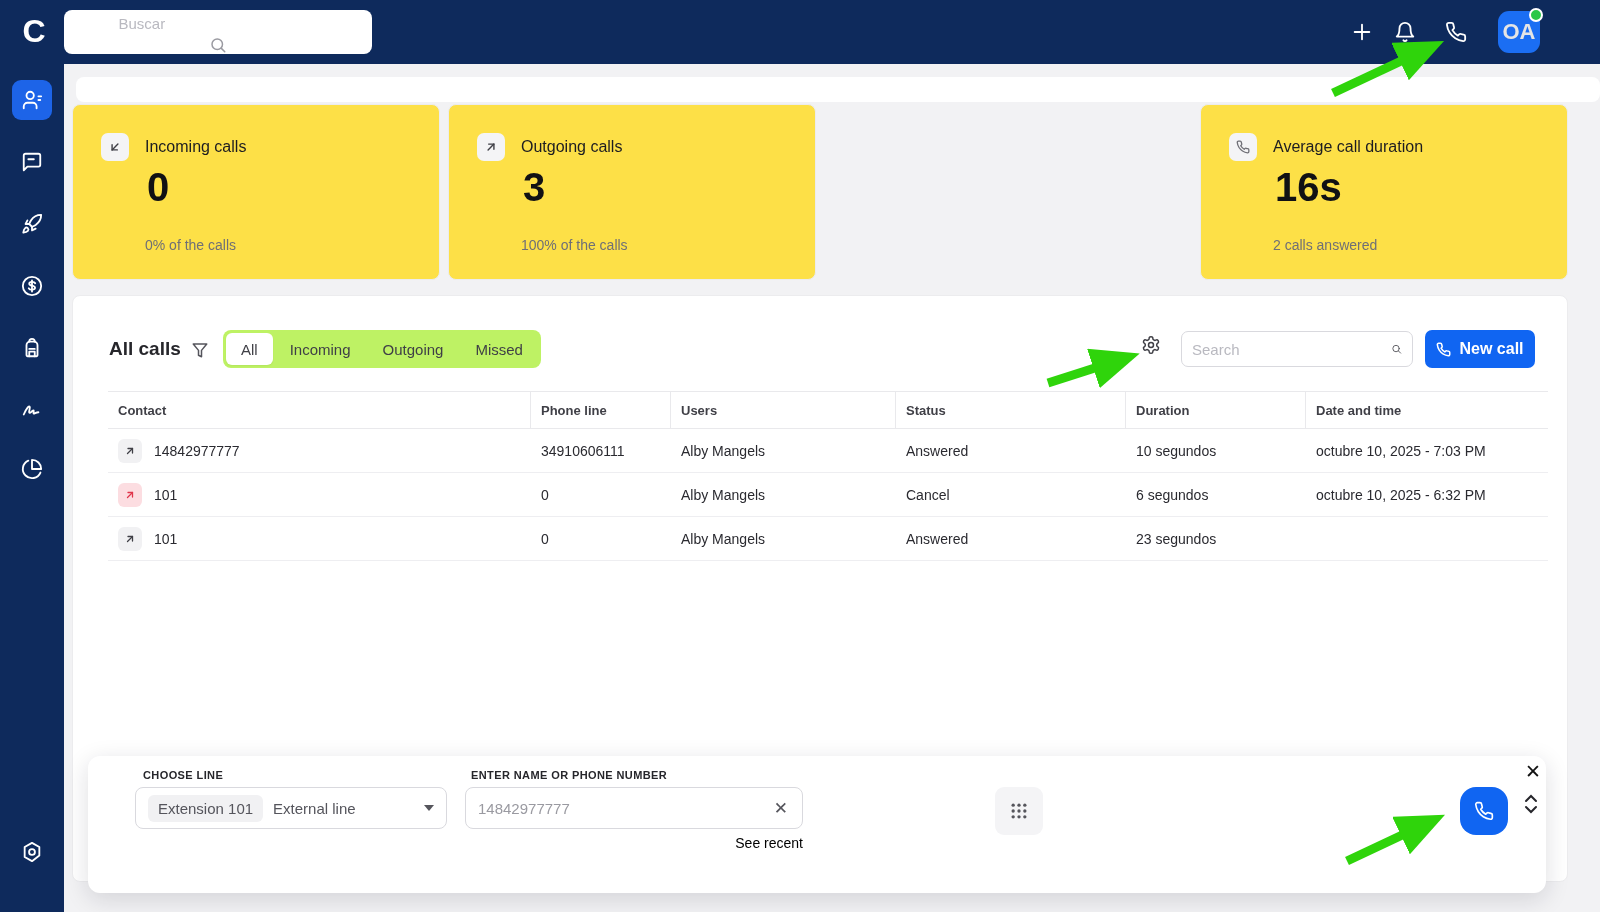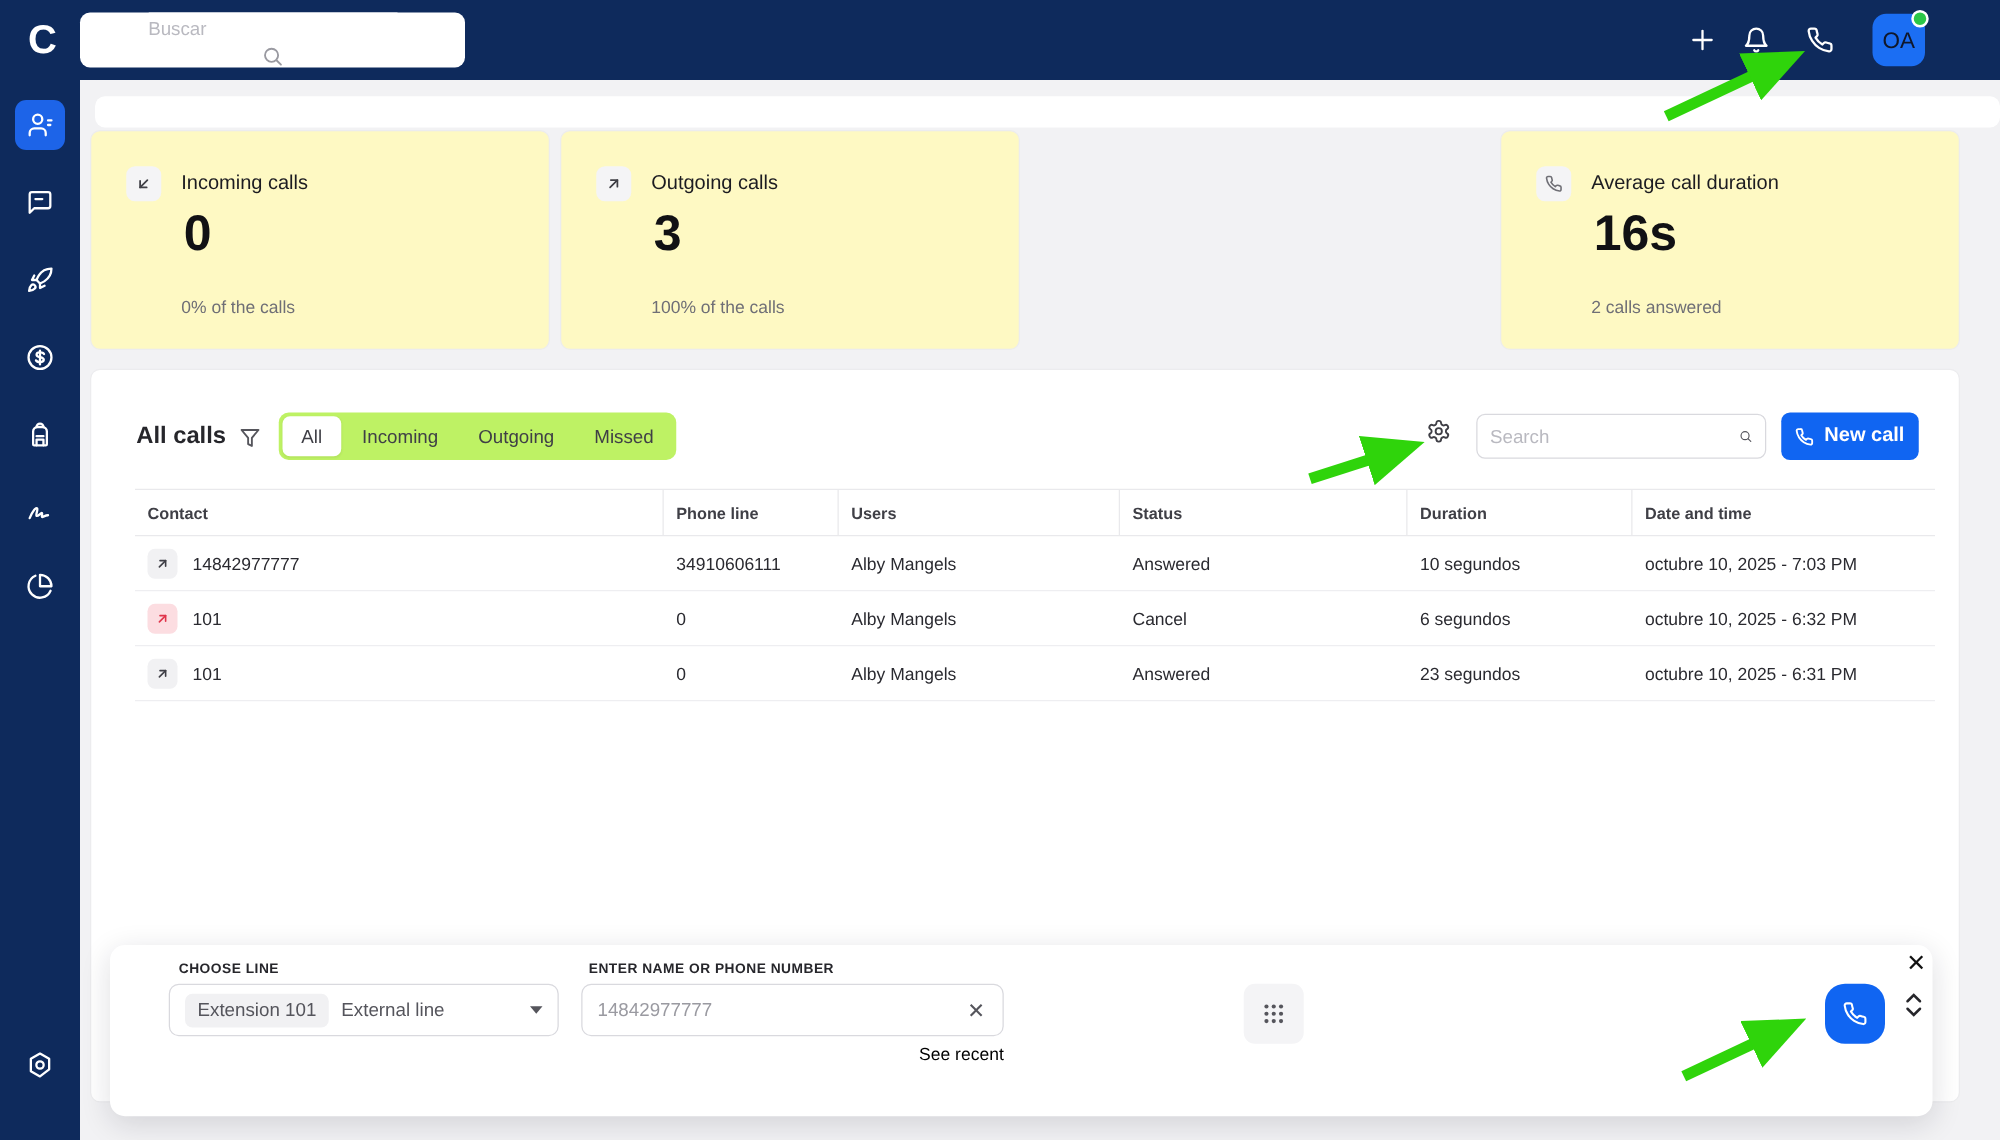--- a/index.html
+++ b/index.html
@@ -12,40 +12,40 @@
     font-size:32px; font-weight:800; line-height:34px; text-align:center; }
   .topbar-search { position:absolute; left:64px; top:10px; width:308px; height:44px; background:#fff;
     border-radius:8px; display:flex; align-items:center; padding:0 14px;flex-direction:column; }
   .topbar-search input { flex:1; border:0; outline:none; font-size:15px; color:#26262b;
     font-family:"Liberation Sans",sans-serif; }
   .topbar-search input::placeholder { color:#b9b9c0; }
   .icon-btn { position:absolute; top:16px; width:32px; height:32px; display:flex; align-items:center;
     justify-content:center; cursor:pointer; }
   .icon-btn svg { stroke:#fff; }
   .avatar { position:absolute; left:1498px; top:11px; width:42px; height:42px; background:#1b6ef3;
-    border-radius:11px; color:#0f172a; font-weight:400; font-size:18px; display:flex; align-items:center;
+    border-radius:11px; color:#e5e5e5; font-weight:700; font-size:22px; display:flex; align-items:center;
     justify-content:center; }
   .avatar .dot { position:absolute; right:-3px; top:-3px; width:14px; height:14px; border-radius:50%;
     background:#2bc748; border:2px solid #fff; }
 
   
   .sidebar { position:absolute; left:0; top:64px; width:64px; height:848px; background:#0e2a5c; z-index:4; }
   .side-item { position:absolute; left:12px; width:40px; height:40px; border-radius:9px; display:flex;
     align-items:center; justify-content:center; cursor:pointer; }
   .side-item svg { stroke:#fff; }
   .side-item.active { background:#1d64e8; }
 
   
   .main { position:absolute; left:64px; top:64px; width:1536px; height:848px; background:#f2f2f4;
     border-top-left-radius:14px; }
   .banner-strip { position:absolute; left:12px; top:13px; width:1524px; height:25px; background:#fff;
     border-radius:8px; }
 
   
-  .card { position:absolute; top:40px; width:368px; height:176px; background:#fef9c3; border:1px solid #ececee;
+  .card { position:absolute; top:40px; width:368px; height:176px; background:#fde047; border:1px solid #ececee;
     border-radius:8px; }
   .card .chip { position:absolute; left:28px; top:28px; width:28px; height:28px; border-radius:7px;
     background:#f4f4f6; display:flex; align-items:center; justify-content:center; }
   .card .chip.red { background:#fbdfe3; }
   .card .title { position:absolute; left:72px; top:33px; font-size:16px; color:#1c1c21; }
   .card .value { position:absolute; left:74px; top:60px; font-size:40px; font-weight:700; color:#111114; }
   .card .sub { position:absolute; left:72px; top:132px; font-size:14px; color:#6f6f76; }
 
   
   .panel { position:absolute; left:8px; top:231px; width:1496px; height:587px; background:#fff;
@@ -328,21 +328,20 @@
                 <line x1="7" y1="17" x2="17" y2="7"></line>
                 <polyline points="8 7 17 7 17 16"></polyline>
               </svg>
           </span>
           <span>101</span>
         </div>
         <div class="tc">0</div>
         <div class="tc">Alby Mangels</div>
         <div class="tc">Answered</div>
         <div class="tc">23 segundos</div>
-        <div class="tc">octubre 10, 2025 - 6:31 PM</div>
       </div>
     </div>
   </div>
 </div>
 
 <div class="dialer">
   <div class="d-label" style="left:55px; top:13px;">CHOOSE LINE</div>
   <div class="d-select">
     <span class="d-chip">Extension 101</span>
     <span class="d-sel-text">External line</span>

